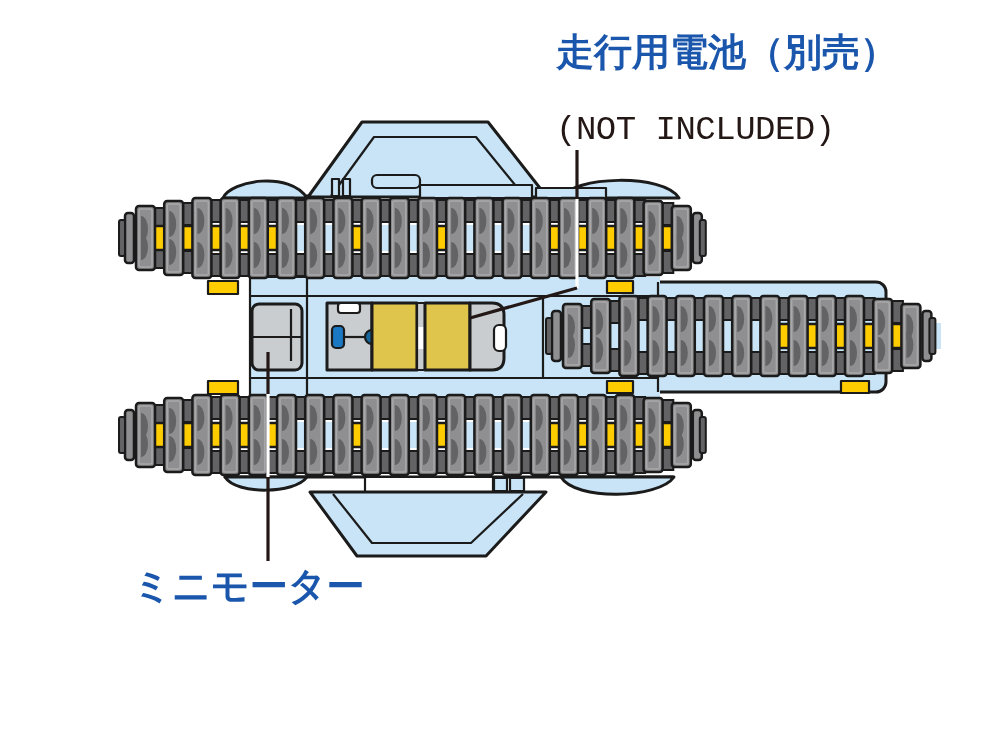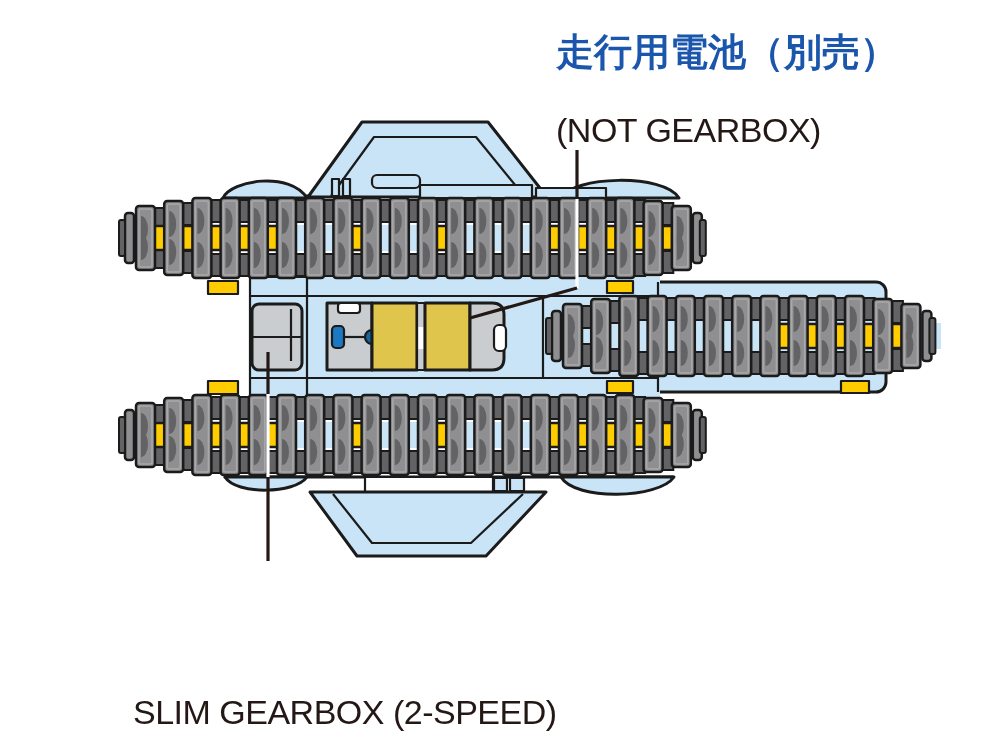--- a/index.html
+++ b/index.html
@@ -3,21 +3,21 @@
 <meta charset="utf-8">
 <style>
   :root{
     --body-blue:#C8E4F6; --outline:#1B1B1B; --track-gray:#8F8F91; --track-light:#A9A9AB;
     --track-dark:#636366; --sprocket-yellow:#FFCC00; --battery-yellow:#E0C54D;
     --mech-gray:#C9CDD0; --switch-blue:#1B79C3; --contact-blue:#15679D;
     --label-blue:#1A56AC; --text-black:#231815; --white:#FFFFFF;
   }
   html,body{margin:0;padding:0;background:#fff;}
   .stage{position:relative;width:1000px;height:750px;background:var(--white);overflow:hidden;
-         font-family:Liberation Sans, sans-serif;}
+         font-family:Liberation Mono, monospace;}
   svg{position:absolute;left:0;top:0;}
   .f-body{fill:var(--body-blue);}
   .f-white{fill:var(--white);}
   .f-mech{fill:var(--mech-gray);}
   .f-batt{fill:var(--battery-yellow);}
   .f-yellow{fill:var(--sprocket-yellow);}
   .f-switch{fill:var(--switch-blue);}
   .f-contact{fill:var(--contact-blue);}
   .nofill{fill:none;}
   .s-ink{stroke:var(--outline);stroke-width:3;stroke-linejoin:round;stroke-linecap:round;}
@@ -458,16 +458,16 @@
         <line x1="577" y1="150" x2="577" y2="199" stroke="#231815" stroke-width="3.2" stroke-linecap="butt"></line>
         <line x1="577" y1="199" x2="577" y2="288" stroke="#FFFFFF" stroke-width="3.2" stroke-linecap="butt"></line>
         <line x1="577" y1="288" x2="470" y2="318" stroke="#231815" stroke-width="3.2" stroke-linecap="butt"></line>
         <line x1="268" y1="352" x2="268" y2="394" stroke="#231815" stroke-width="3.2" stroke-linecap="butt"></line>
         <line x1="268" y1="394" x2="268" y2="477" stroke="#FFFFFF" stroke-width="3.2" stroke-linecap="butt"></line>
         <line x1="268" y1="477" x2="268" y2="561" stroke="#231815" stroke-width="3.2" stroke-linecap="butt"></line>
       </g>
   </svg>
 
   <div class="label jp jp-1" style="left:556px;top:27px">走行用電池（別売）</div>
-  <div class="label en-1" style="left:556px;top:111px">(NOT GEARBOX)</div>
-
-  <div class="label en-1" style="left:133px;top:693px">SLIM GEARBOX (2-SPEED)</div>
+  <div class="label en-1" style="left:556px;top:111px">(NOT INCLUDED)</div>
+
+  <div class="label jp jp-1" style="left:133px;top:561px">ミニモーター</div>
 </div>
 
 </body></html>

